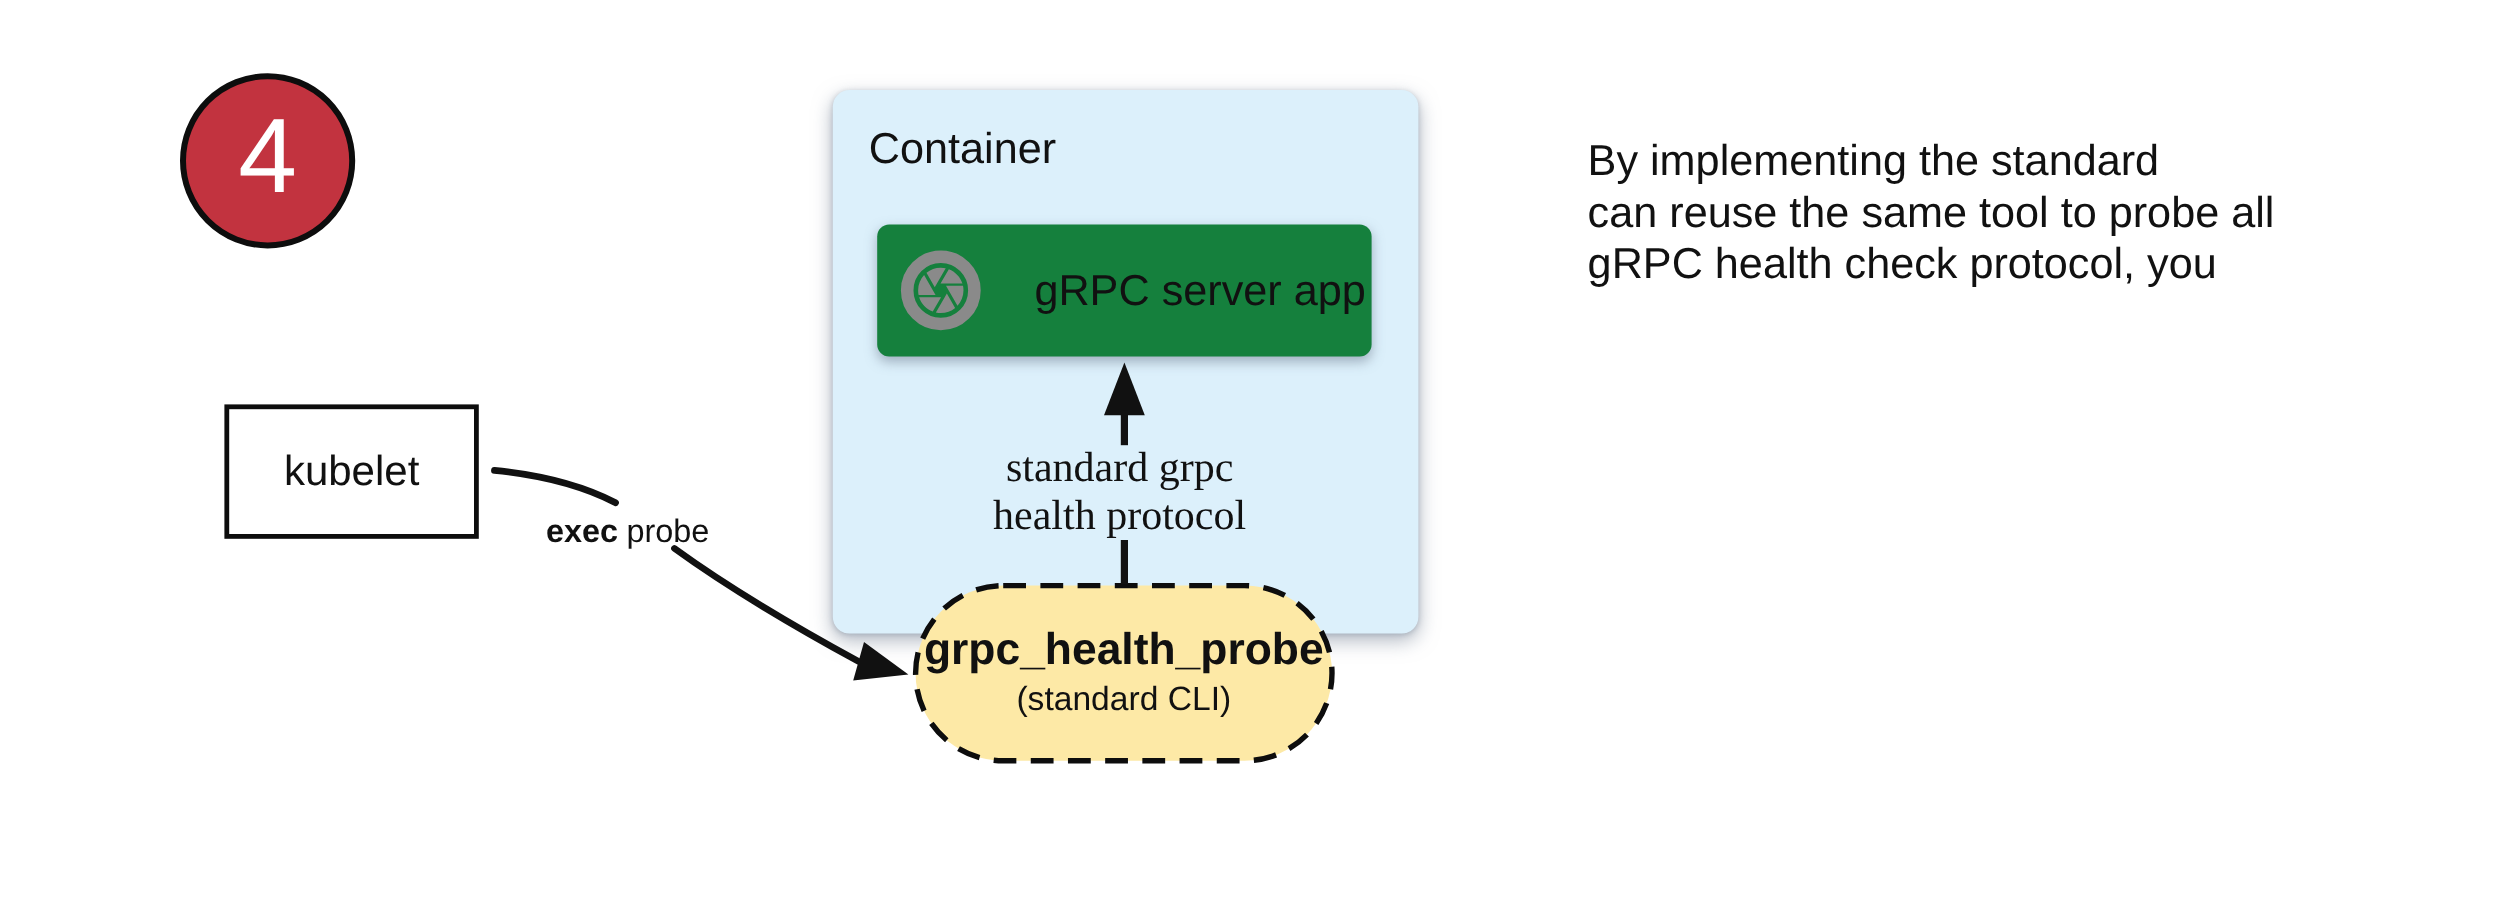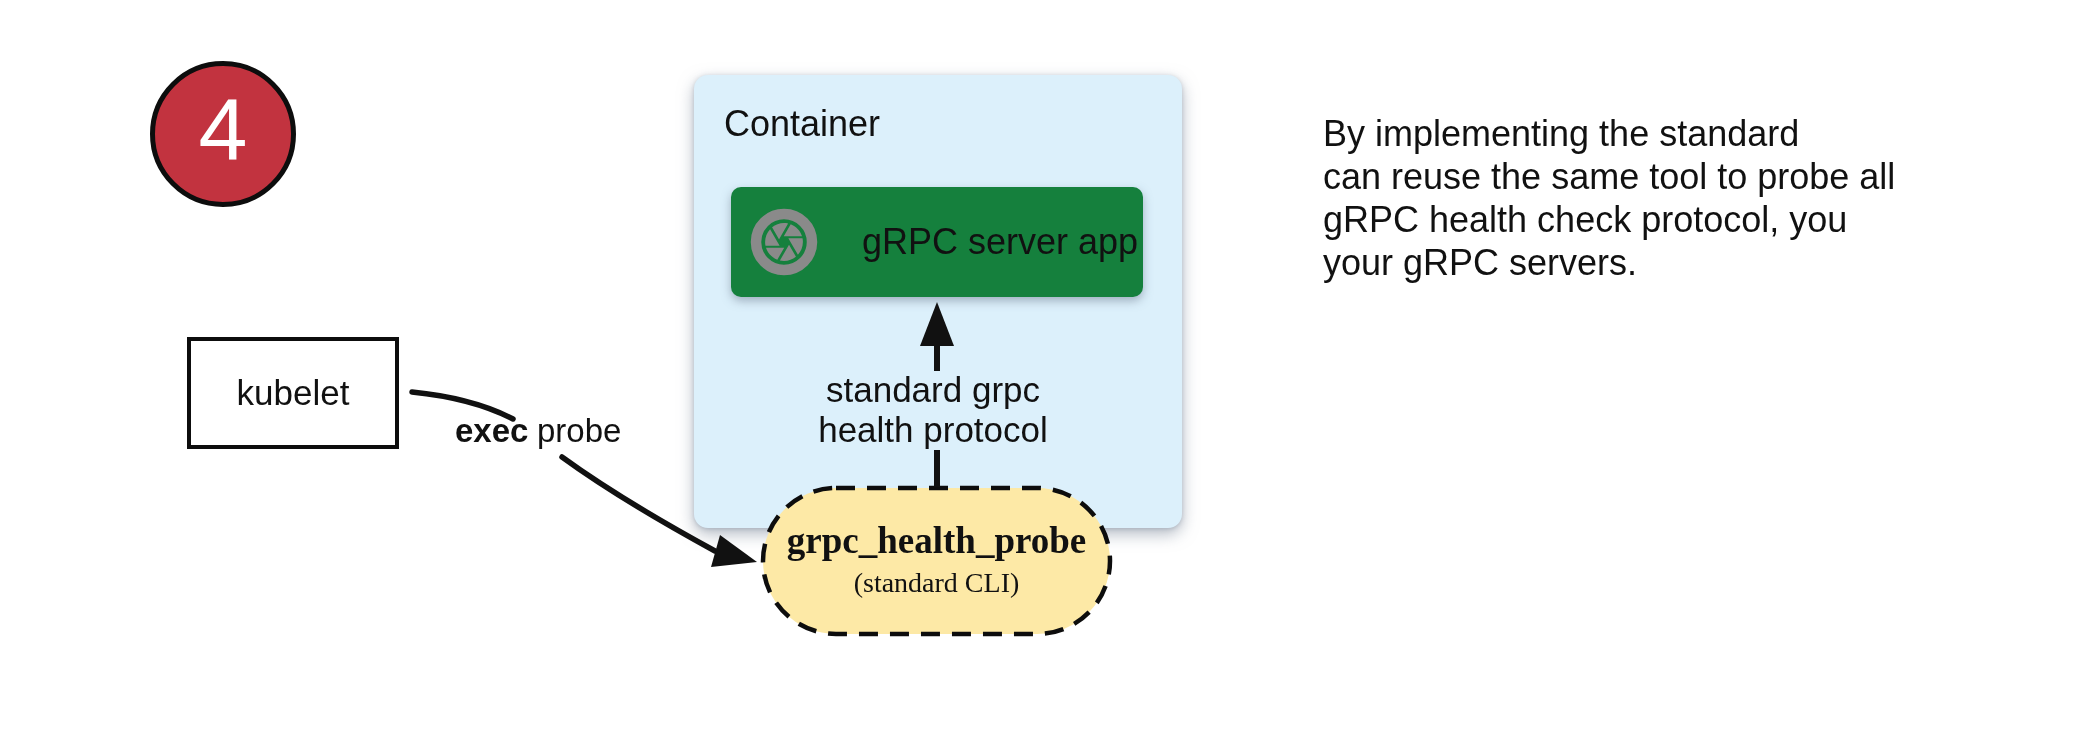--- a/index.html
+++ b/index.html
@@ -33,22 +33,22 @@
     width: 212px; height: 112px;
     box-sizing: border-box;
     background: #ffffff;
     border: 4px solid #0d0d0d;
     display: flex; align-items: center; justify-content: center;
     font-size: 35px;
   }
 
   
   .exec-label {
-    position: absolute; left: 455px; top: 412px;
-    font-size: 33px; white-space: nowrap;
+    position: absolute; left: 455px; top: 428px;
+    font-size: 27px; white-space: nowrap;
   }
   .exec-label .b { font-weight: 700; }
   .exec-label .r { margin-left: 0.26em; }
 
   
   .container-box {
     position: absolute; left: 694px; top: 75px;
     width: 488px; height: 453px;
     background: #DCF0FB;
     border-radius: 14px;
@@ -71,33 +71,33 @@
     padding-left: 18px; gap: 43px;
     font-size: 36px;
   }
   .aperture { width: 70px; height: 70px; flex: 0 0 auto; }
 
   
   .protocol-label {
     position: absolute; left: 79px; top: 295px;
     width: 320px;
     text-align: center;
-    font-size: 35px; line-height: 40px;
+    font-size: 35px; line-height: 40px; font-family: Liberation Serif, serif;
   }
 
   
   .pill {
     position: absolute; left: 66px; top: 410px;
     width: 353px; height: 152px;
   }
   .pill svg { position: absolute; left: 0; top: 0; }
   .pill-text {
     position: absolute; inset: 0;
     display: flex; flex-direction: column;
-    align-items: center; justify-content: center; font-family: Liberation Serif, serif;
+    align-items: center; justify-content: center;
   }
   .pill-title { font-size: 37px; font-weight: 700; line-height: 44px; }
   .pill-subtitle { font-size: 28px; line-height: 40px; }
 
   
   .overlay {
     position: absolute; left: 0; top: 0;
     width: 2100px; height: 750px;
     z-index: 10; pointer-events: none;
   }
@@ -164,16 +164,15 @@
 
     <polygon points="937,302 920,346 954,346" fill="#111111"></polygon>
     <line x1="937" y1="342" x2="937" y2="371" stroke="#111111" stroke-width="6"></line>
     <line x1="937" y1="450" x2="937" y2="487" stroke="#111111" stroke-width="6"></line>
   </svg>
 
   <div class="note">
     <div>By implementing the standard</div>
     <div>can reuse the same tool to probe all</div>
     <div>gRPC health check protocol, you</div>
-    <div>your gRPC servers.</div>
   </div>
 
 </div>
 
 </body></html>

